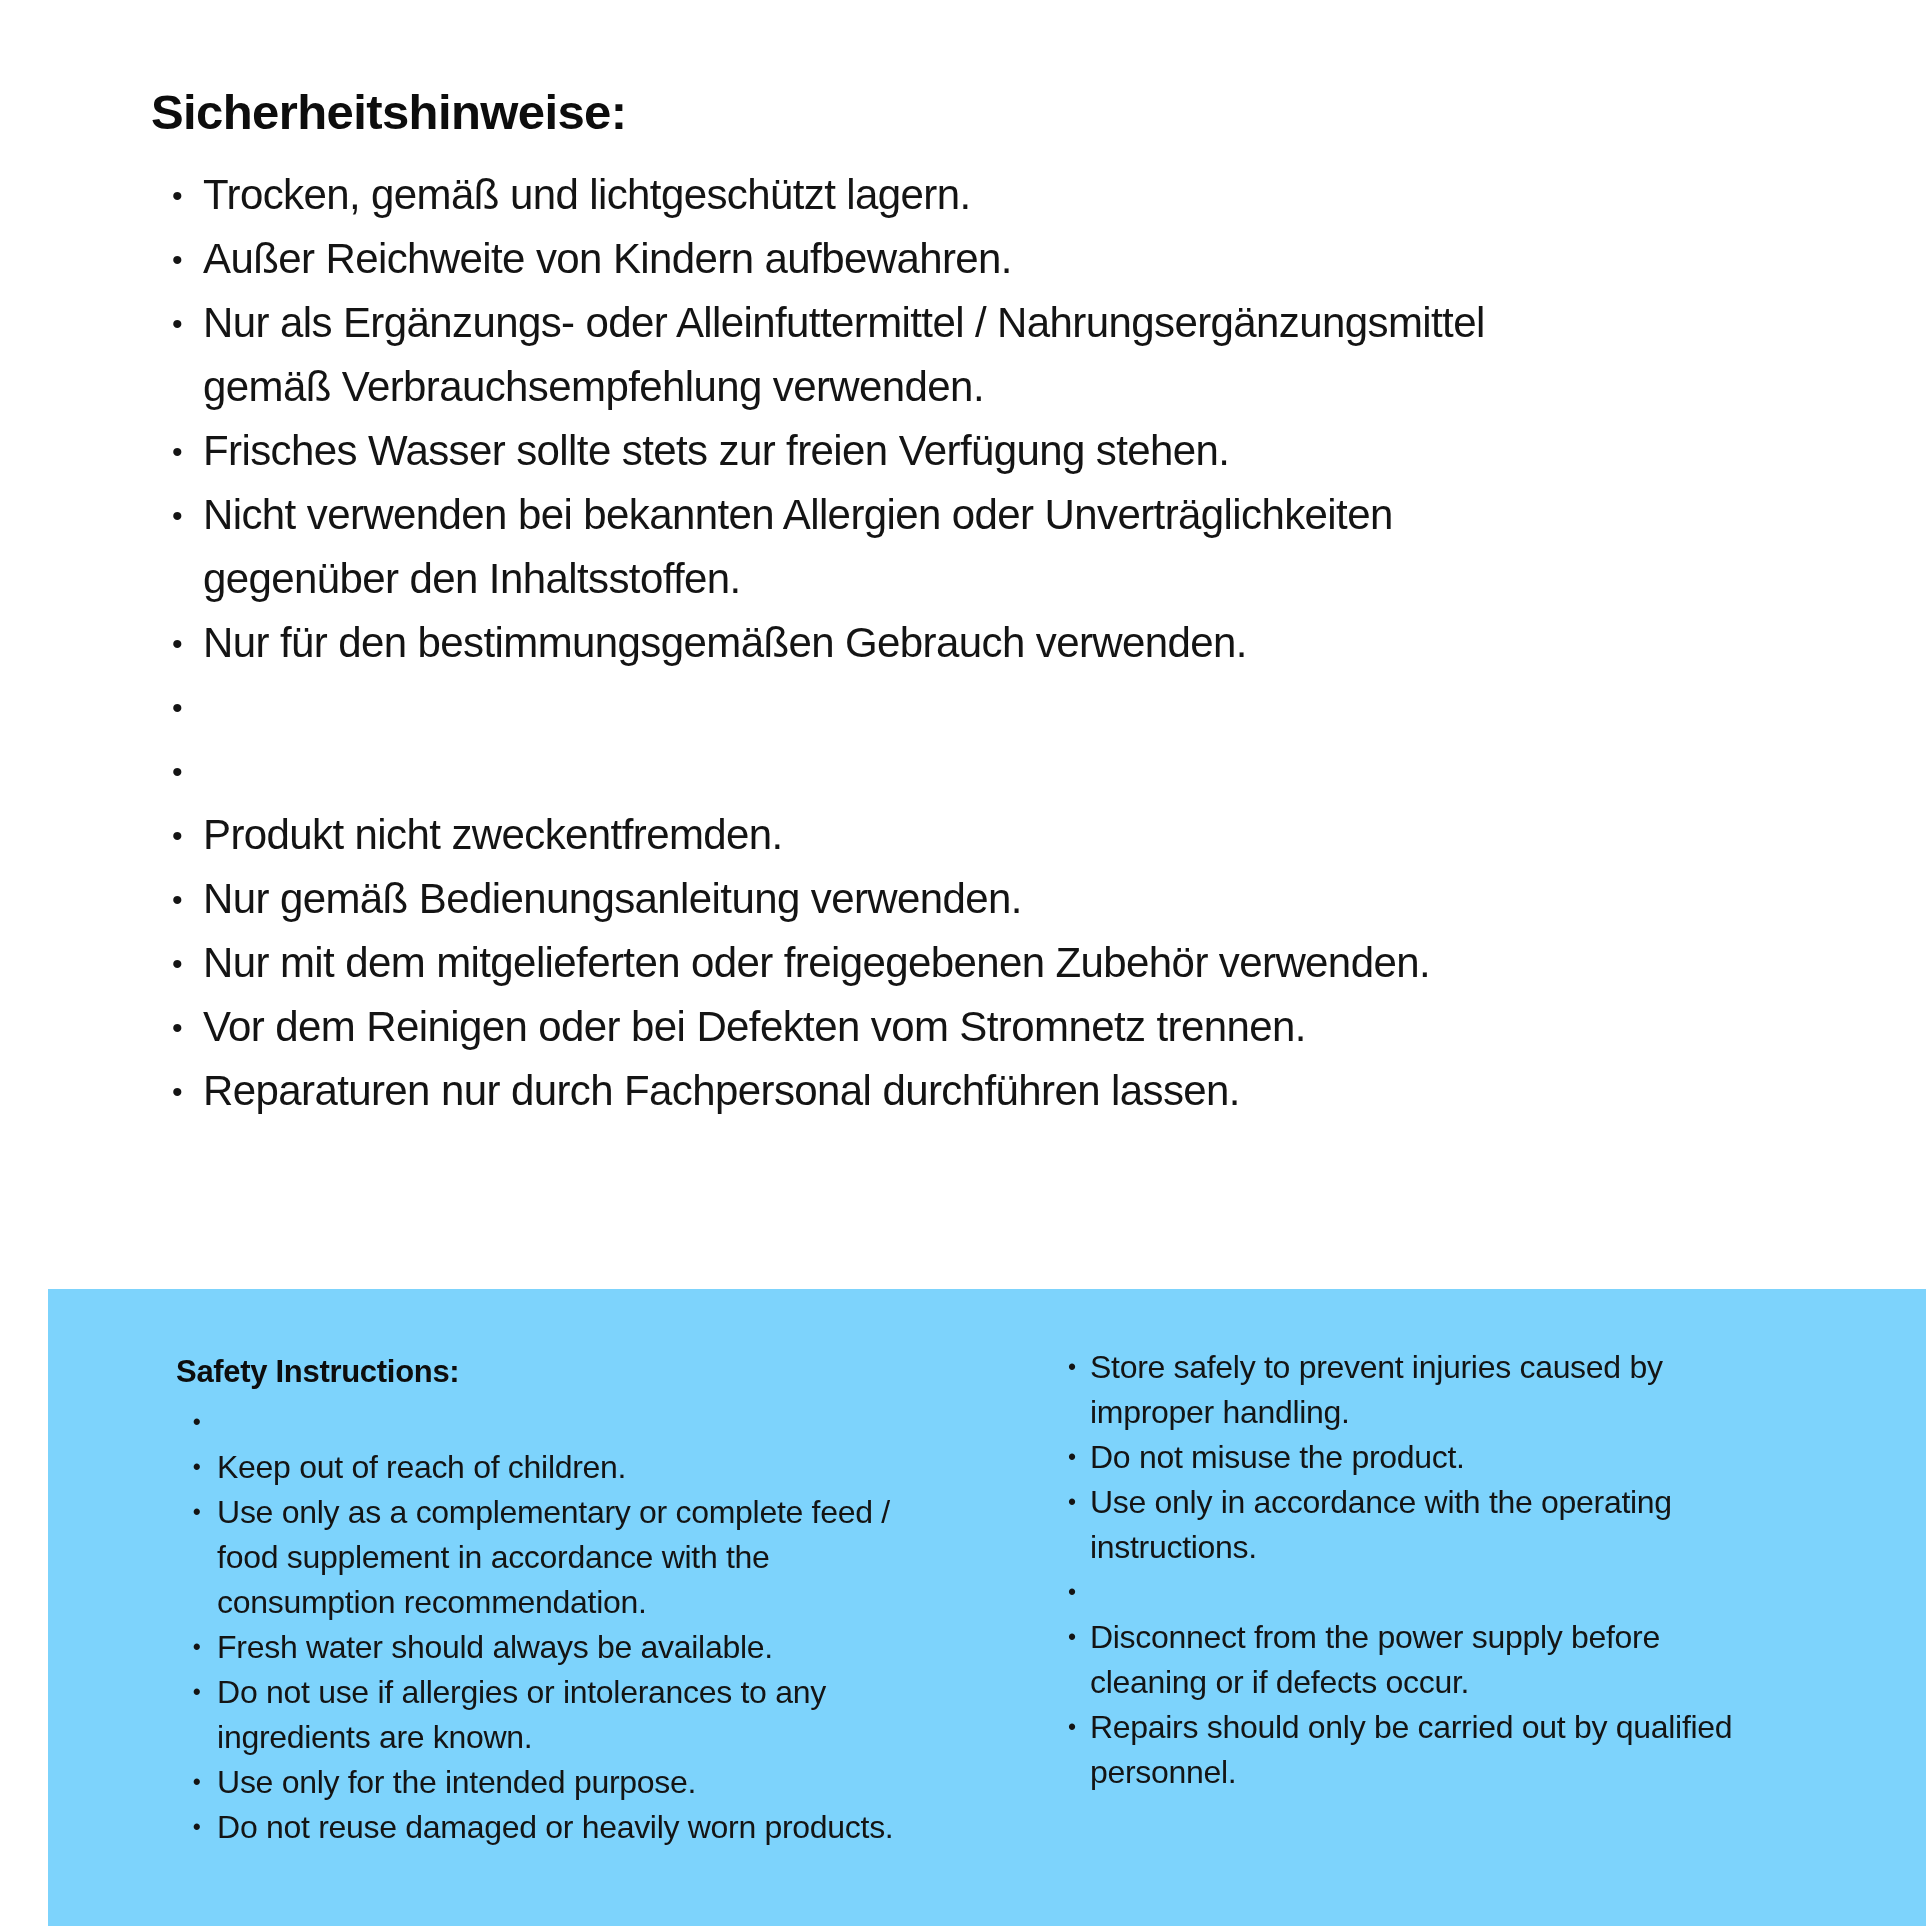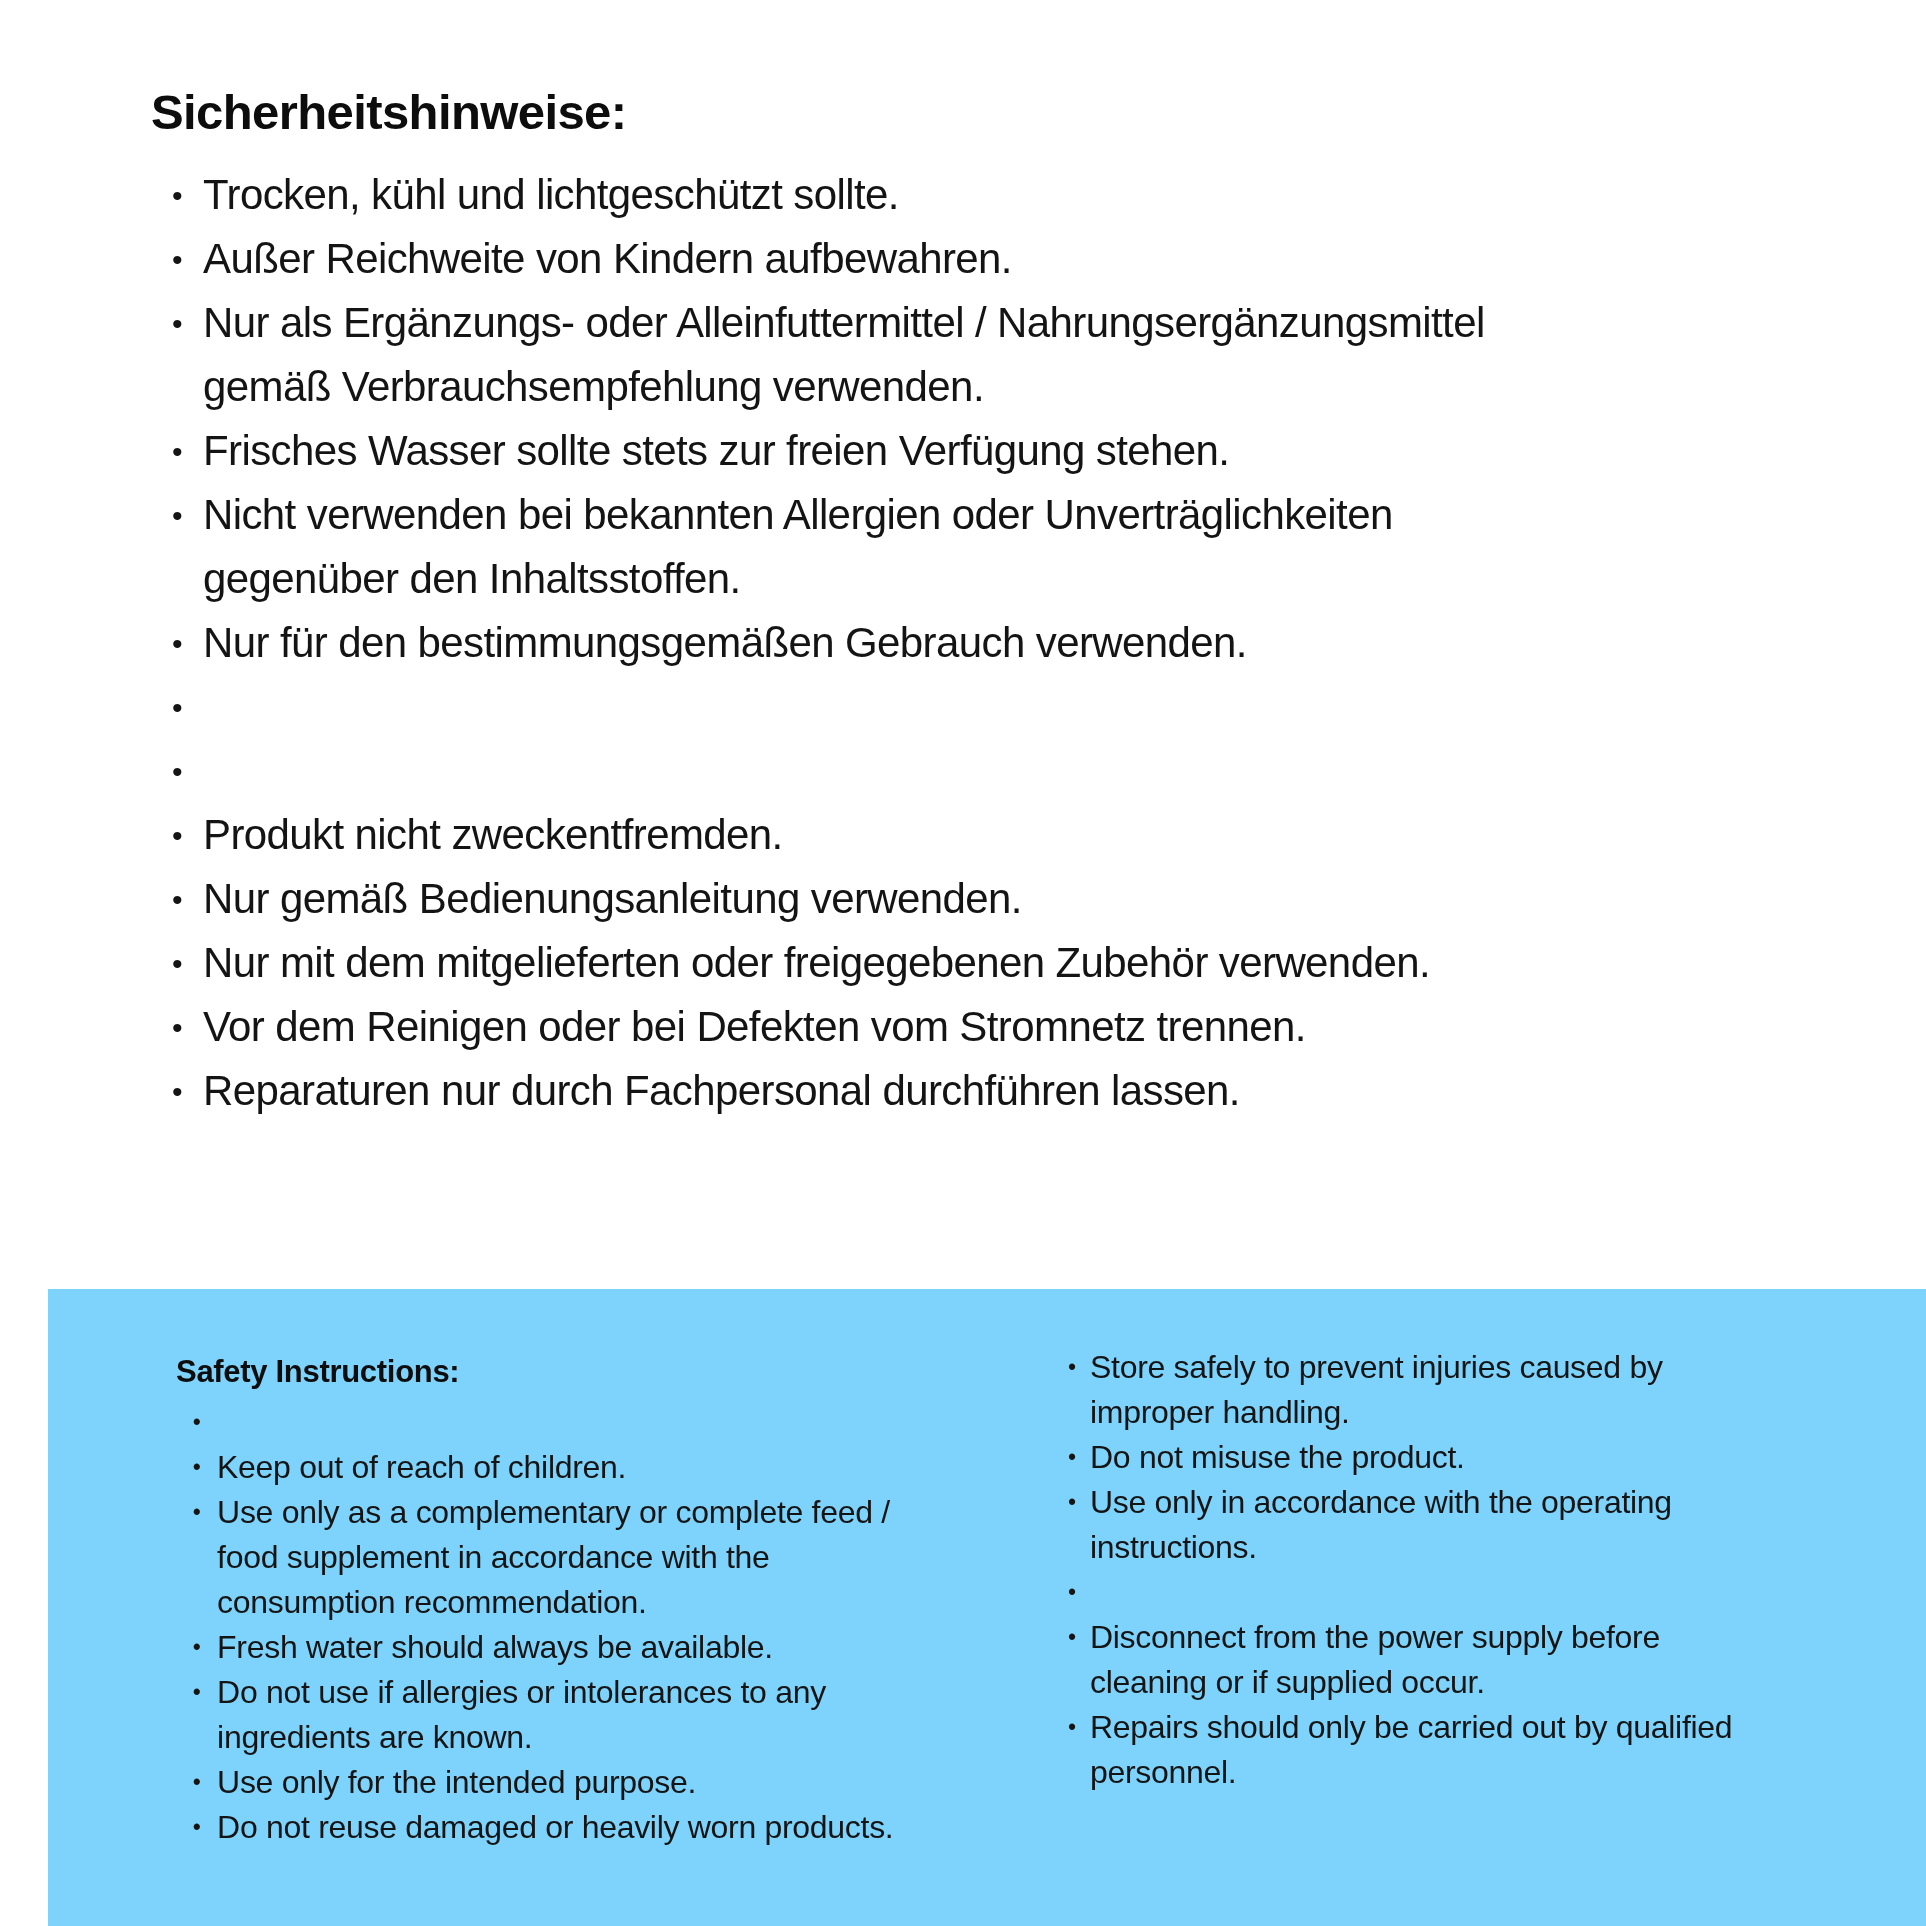--- a/index.html
+++ b/index.html
@@ -112,21 +112,21 @@
 </head>
 <body>
 
 <div class="page">
 
   <section class="german-section">
     <h1 class="german-title">Sicherheitshinweise:</h1>
     <ul class="safety-list de-list">
       <li class="safety-item">
           <span class="bullet">•</span>
-          <span class="item-text">Trocken, kühl und lichtgeschützt sollte.</span>
+          <span class="item-text">Trocken, gemäß und lichtgeschützt lagern.</span>
         </li>
       <li class="safety-item">
           <span class="bullet">•</span>
           <span class="item-text">Außer Reichweite von Kindern aufbewahren.</span>
         </li>
       <li class="safety-item">
           <span class="bullet">•</span>
           <span class="item-text">Nur als Ergänzungs- oder Alleinfuttermittel / Nahrungsergänzungsmittel
 gemäß Verbrauchsempfehlung verwenden.</span>
         </li>
@@ -225,21 +225,21 @@
             <span class="bullet">•</span>
             <span class="item-text">Use only in accordance with the operating
 instructions.</span>
           </li>
         <li class="safety-item">
             <span class="bullet">•</span>
           </li>
         <li class="safety-item">
             <span class="bullet">•</span>
             <span class="item-text">Disconnect from the power supply before
-cleaning or if supplied occur.</span>
+cleaning or if defects occur.</span>
           </li>
         <li class="safety-item">
             <span class="bullet">•</span>
             <span class="item-text">Repairs should only be carried out by qualified
 personnel.</span>
           </li>
       </ul>
     </div>
 
   </section>

